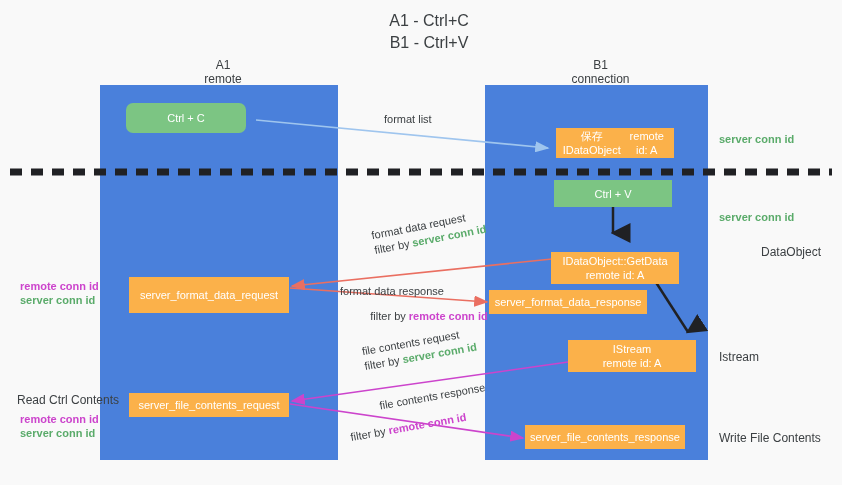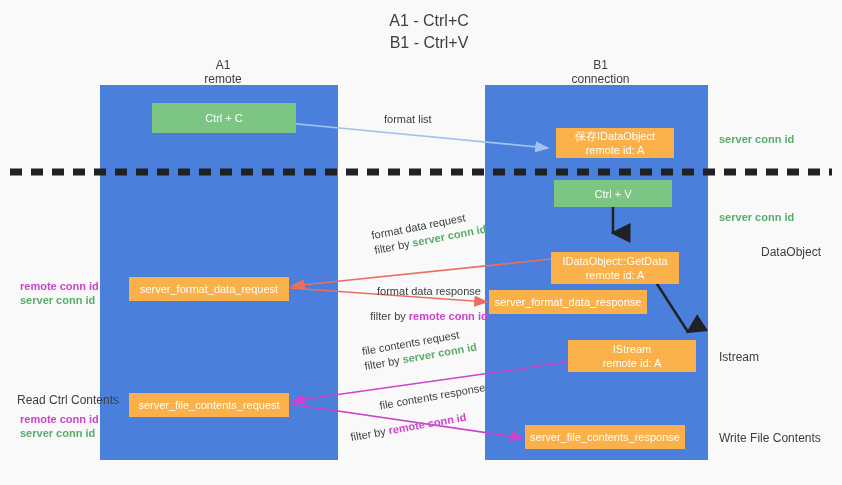--- a/index.html
+++ b/index.html
@@ -104,44 +104,44 @@
 
     <line x1="552" y1="259" x2="292" y2="286" stroke="#ea6f61" stroke-width="1.6" marker-end="url(#ah-red)"></line>
 
     <line x1="290" y1="288" x2="487" y2="302" stroke="#ea6f61" stroke-width="1.6" marker-end="url(#ah-red)"></line>
 
     <line x1="568" y1="362" x2="292" y2="401" stroke="#cc44cc" stroke-width="1.6" marker-end="url(#ah-mag)"></line>
 
     <line x1="290" y1="404" x2="523" y2="438" stroke="#cc44cc" stroke-width="1.6" marker-end="url(#ah-mag)"></line>
   </svg>
 
-  <div class="abs node green" style="left:152px;top:103px;width:144px;height:30px;">
+  <div class="abs node green" style="left:126px;top:103px;width:120px;height:30px;border-radius:7px;">
     <span>Ctrl + C</span>
   </div>
 
-  <div class="abs node orange" style="left:556px;top:128px;width:118px;height:30px;flex-direction:column;">
+  <div class="abs node orange" style="left:556px;top:128px;width:118px;height:30px;flex-direction:row;">
     <span>保存IDataObject</span>
     <span class="two">remote id: A</span>
   </div>
 
   <div class="abs node green" style="left:554px;top:180px;width:118px;height:27px;">
     <span>Ctrl + V</span>
   </div>
 
   <div class="abs node orange" style="left:551px;top:252px;width:128px;height:32px;flex-direction:column;">
     <span>IDataObject::GetData</span>
     <span class="two">remote id: A</span>
   </div>
 
   <div class="abs node orange" style="left:568px;top:340px;width:128px;height:32px;flex-direction:column;">
     <span>IStream</span>
     <span class="two">remote id: A</span>
   </div>
 
-  <div class="abs node orange" style="left:129px;top:277px;width:160px;height:24px;">
+  <div class="abs node orange" style="left:129px;top:277px;width:160px;height:36px;">
     <span>server_format_data_request</span>
   </div>
 
   <div class="abs node orange" style="left:129px;top:393px;width:160px;height:24px;">
     <span>server_file_contents_request</span>
   </div>
 
   <div class="abs node orange" style="left:489px;top:290px;width:158px;height:24px;">
     <span>server_format_data_response</span>
   </div>
@@ -170,21 +170,21 @@
   <div class="abs elabel" style="left:376px;top:112px;">format list</div>
 
   <div class="abs" style="left:368px;top:228px;">
     <div class="elabel rot-up" style="position:relative;">
       <div>format data request</div>
       <div><span>filter by </span><span class="g">server conn id</span></div>
     </div>
   </div>
 
   <div class="abs elabel" style="left:332px;top:284px;">
-    <div style="text-align:center;width:178px;">format data response</div>
+    <div style="width:178px;">format data response</div>
     <div style="text-align:center;width:178px;margin-top:10px;"><span>filter by </span><span class="m">remote conn id</span></div>
   </div>
 
   <div class="abs" style="left:358px;top:344px;">
     <div class="elabel rot-up2" style="position:relative;">
       <div>file contents request</div>
       <div><span>filter by </span><span class="g">server conn id</span></div>
     </div>
   </div>
 

